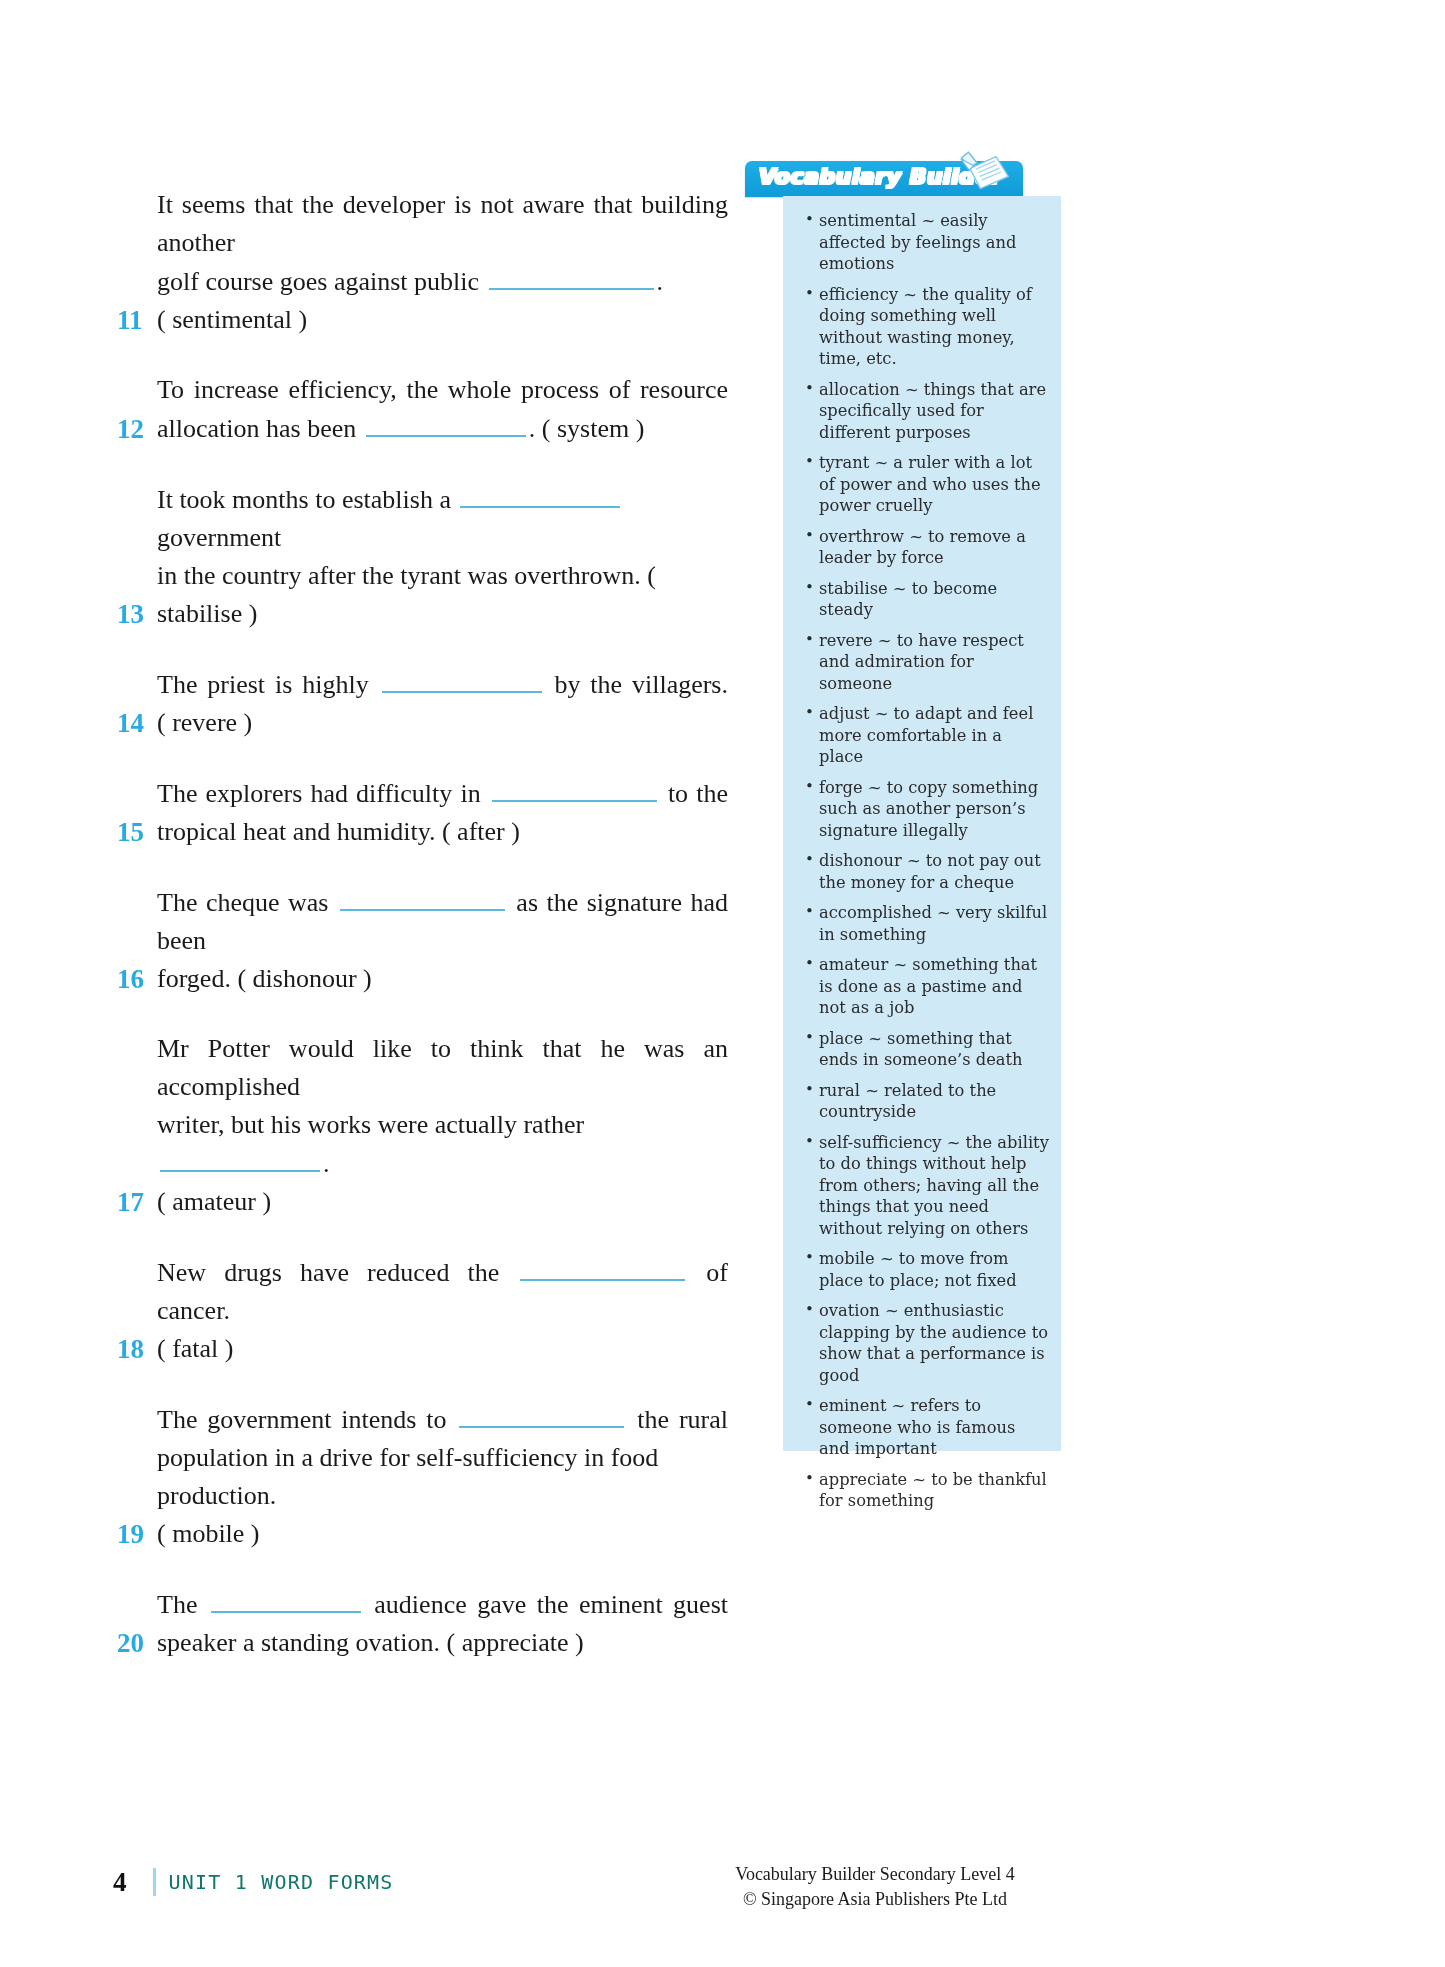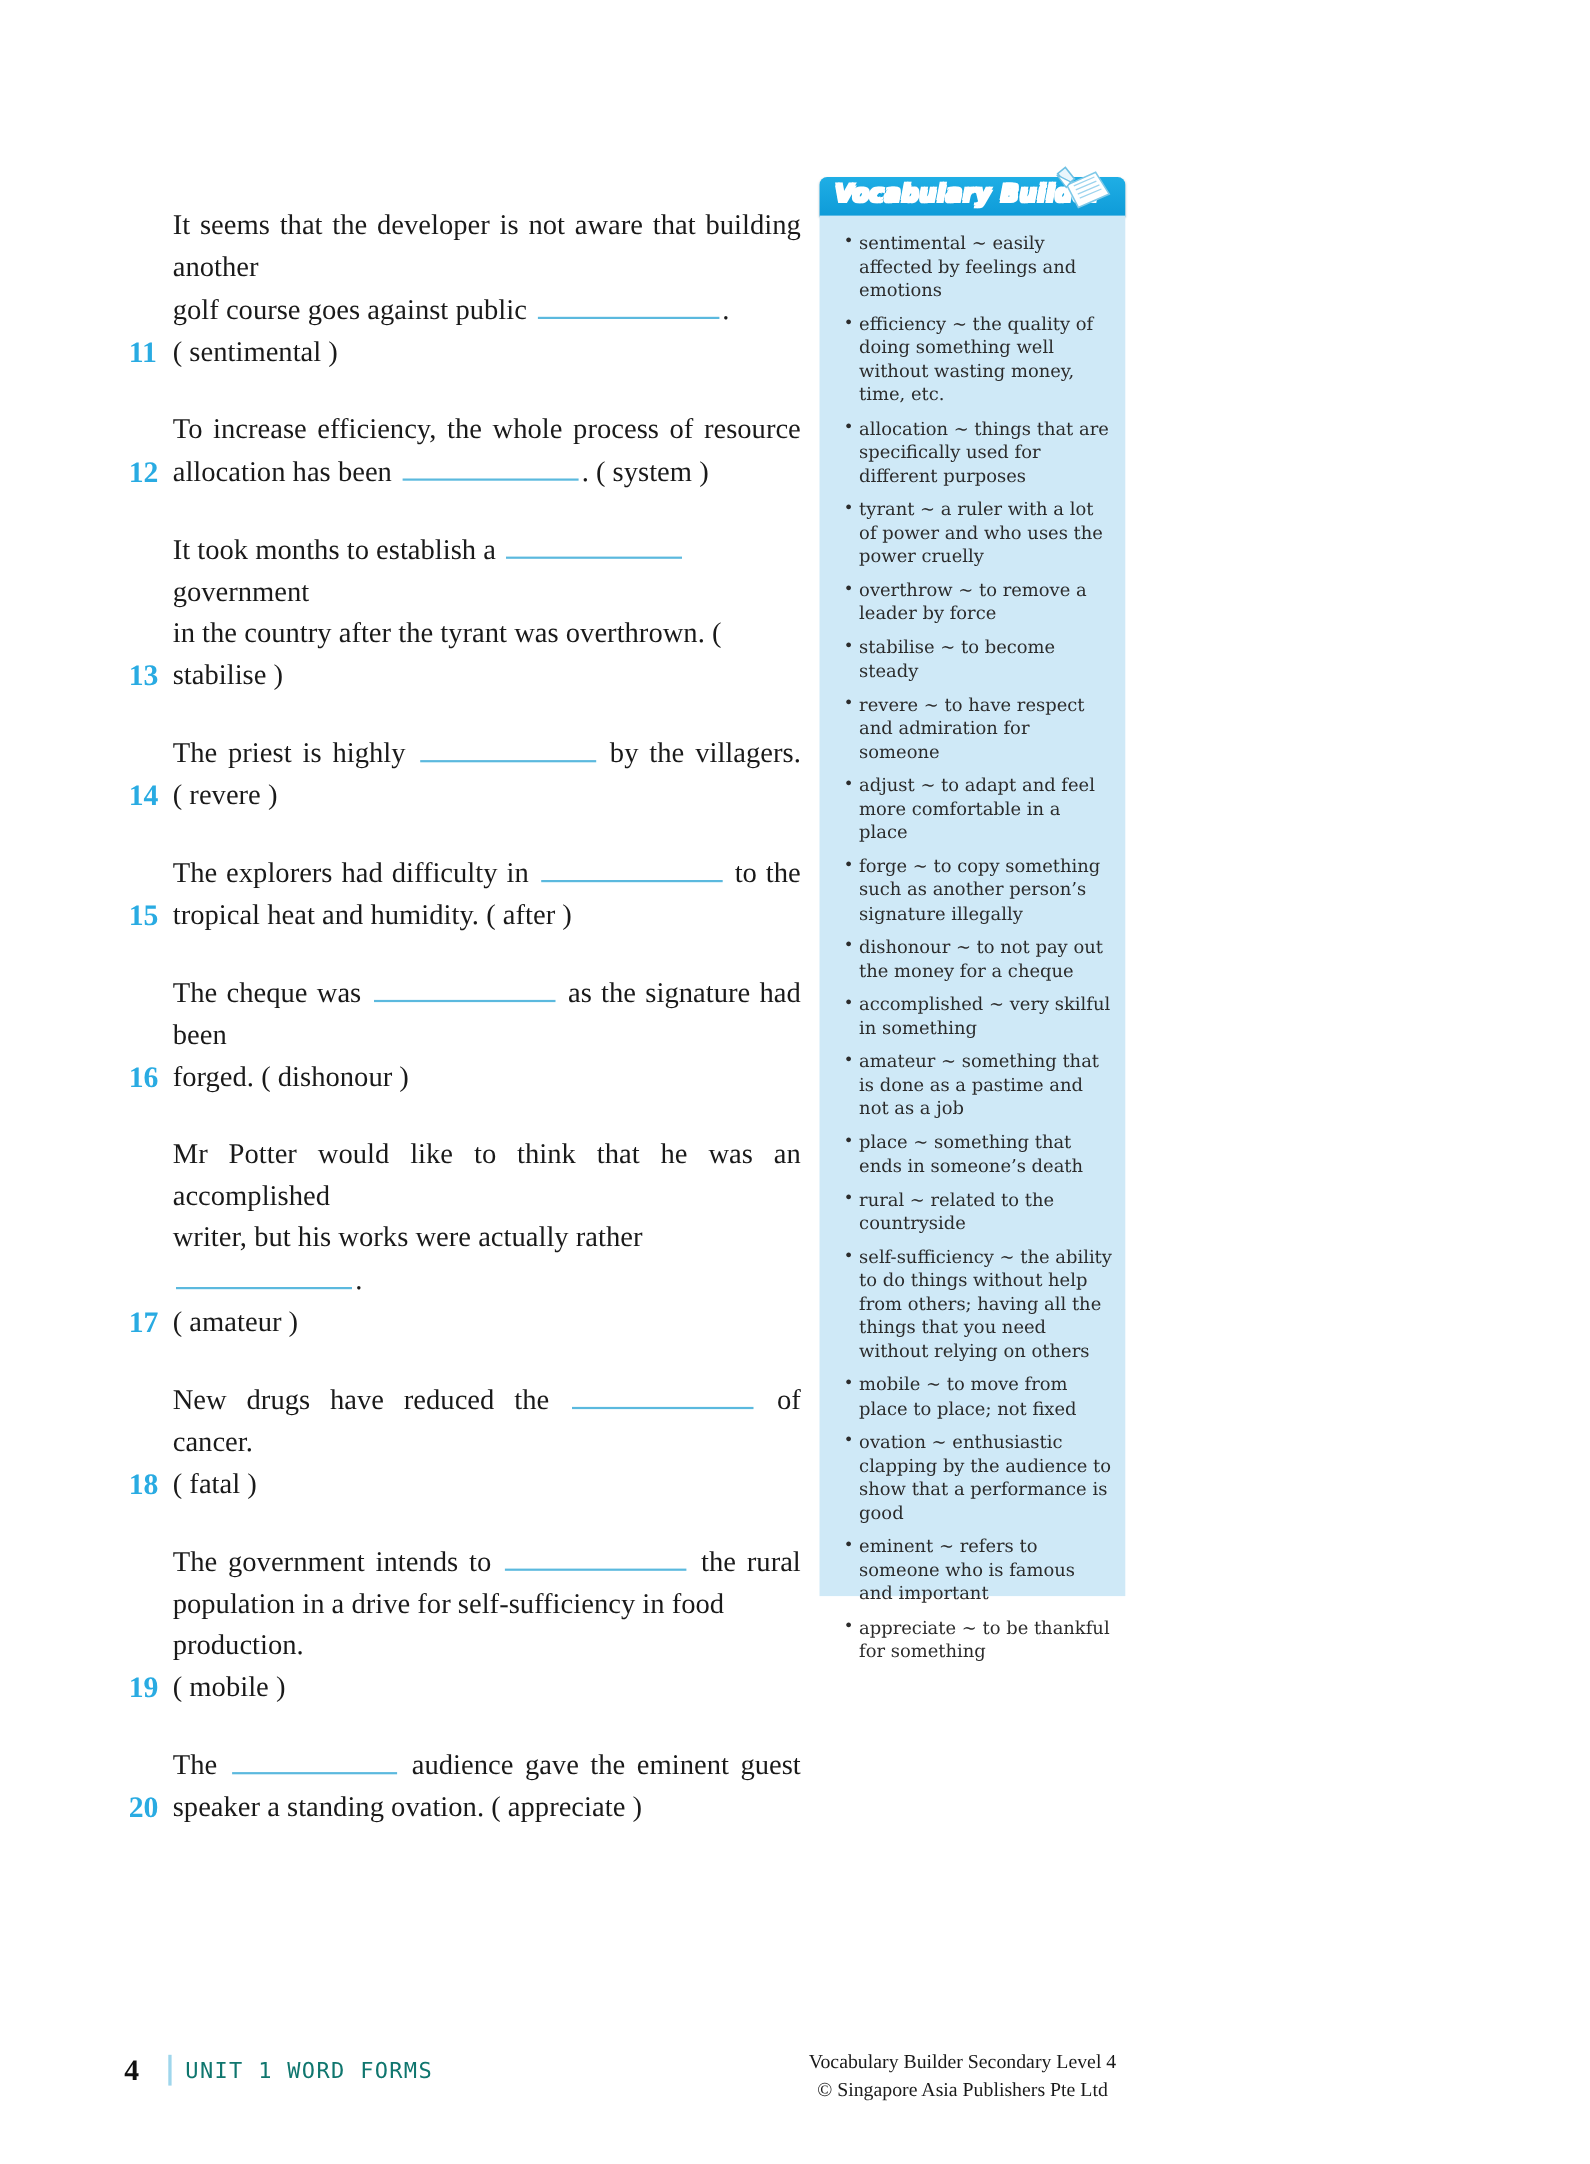--- a/index.html
+++ b/index.html
@@ -60,21 +60,21 @@
     height: 26px;
     margin: 0 3px;
   }
   .bw-150 { width: 150px; }
   .bw-160 { width: 160px; }
   .bw-165 { width: 165px; }
 
   
   .vocab-panel {
     position: absolute;
-    left: 745px;
+    left: 783px;
     top: 196px;
     width: 278px;
     height: 1255px;
     background: #cfe9f7;
   }
   .vocab-header {
     position: absolute;
     left: 745px;
     top: 161px;
     width: 278px;

